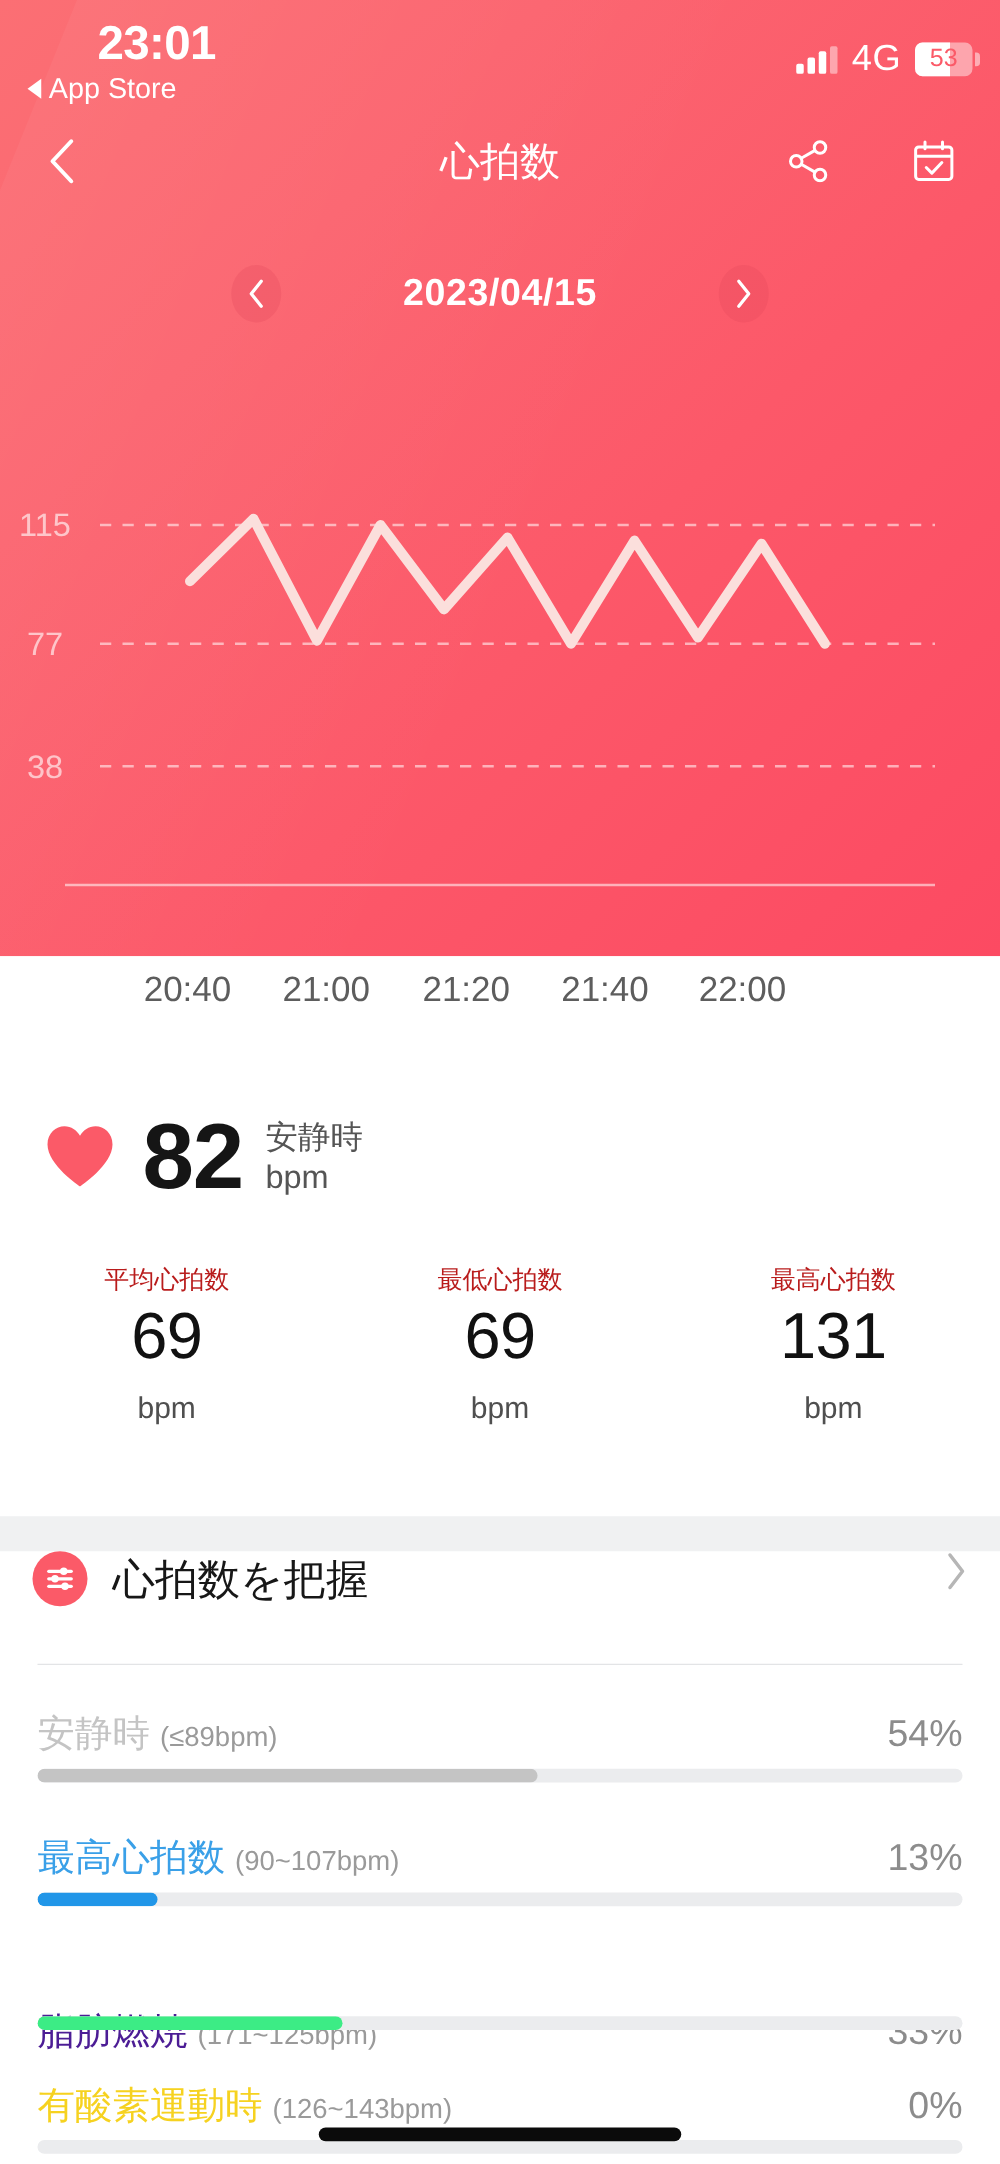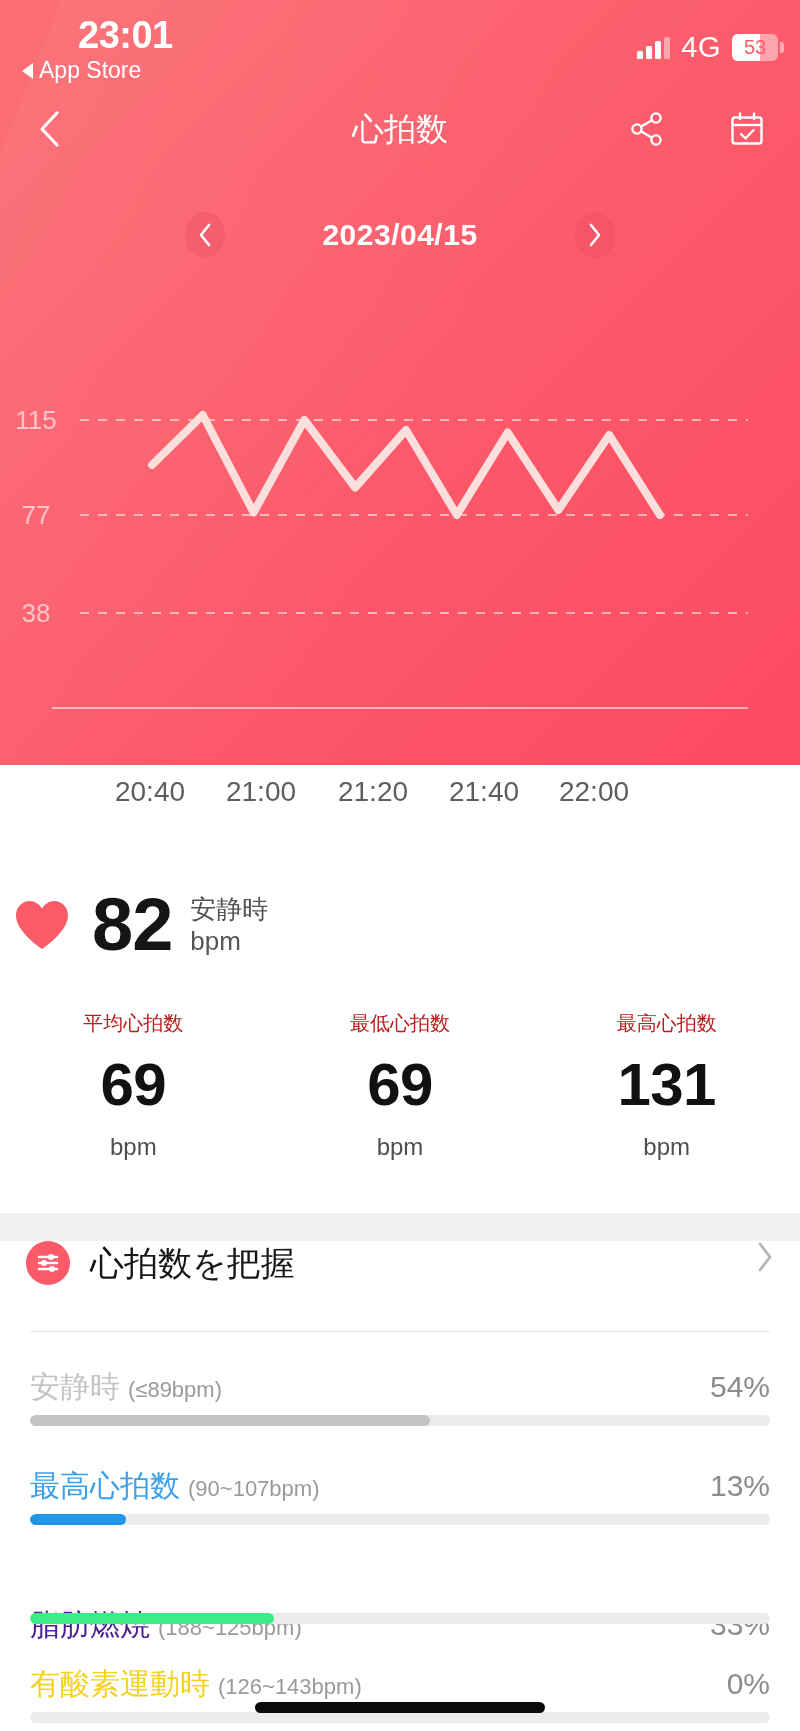--- a/index.html
+++ b/index.html
@@ -223,21 +223,21 @@
     color: #5d5d5d;
   }
 
   
   .resting {
     position: absolute;
     top: 870px; left: 0;
     width: 800px; height: 110px;
     display: flex;
     align-items: center;
-    padding-left: 14px;
+    padding-left: 36px;
   }
   .heart {
     width: 56px; height: 52px;
     position: relative;
     margin-right: 22px;
   }
   .big-bpm {
     font-size: 74px;
     font-weight: bold;
     color: #151515;
@@ -254,26 +254,25 @@
   
   .stats {
     position: absolute;
     top: 1010px; left: 0;
     width: 800px;
     display: flex;
   }
   .stat { flex: 1; text-align: center; }
   .stat-label { font-size: 20px; color: #b91c1c; }
   .stat-value {
-    font-size: 60px;
+    font-size: 52px;
     color: #111111;
-    margin-top: 18px;
+    margin-top: 6px;
     line-height: 1;
     letter-spacing: -0.5px;
-    font-weight: bold;
   }
   .stat-unit { font-size: 24px; color: #4f4f4f; margin-top: 18px; }
 
   
   .gray-gap {
     position: absolute;
     top: 1213px; left: 0;
     width: 800px; height: 28px;
     background: #f0f1f2;
   }
@@ -524,21 +523,21 @@
         <span class="zone-pct">13%</span>
       </div>
       <div class="zone-bar">
         <span id="zbar-1" style="width: 13%; background: rgb(33, 150, 232);"></span>
       </div>
     </div>
 
     <div class="zone-row">
       <div class="zone-line">
         <span class="zone-name" id="zname-2" style="color: #4c1d95; margin-top: 40px;">脂肪燃焼</span>
-        <span class="zone-range">(188~125bpm)</span>
+        <span class="zone-range">(171~125bpm)</span>
         <span class="zone-pct">33%</span>
       </div>
       <div class="zone-bar">
         <span id="zbar-2" style="width: 33%; background: rgb(60, 236, 133);"></span>
       </div>
     </div>
 
     <div class="zone-row">
       <div class="zone-line">
         <span class="zone-name" id="zname-3" style="color: rgb(246, 210, 32);">有酸素運動時</span>

